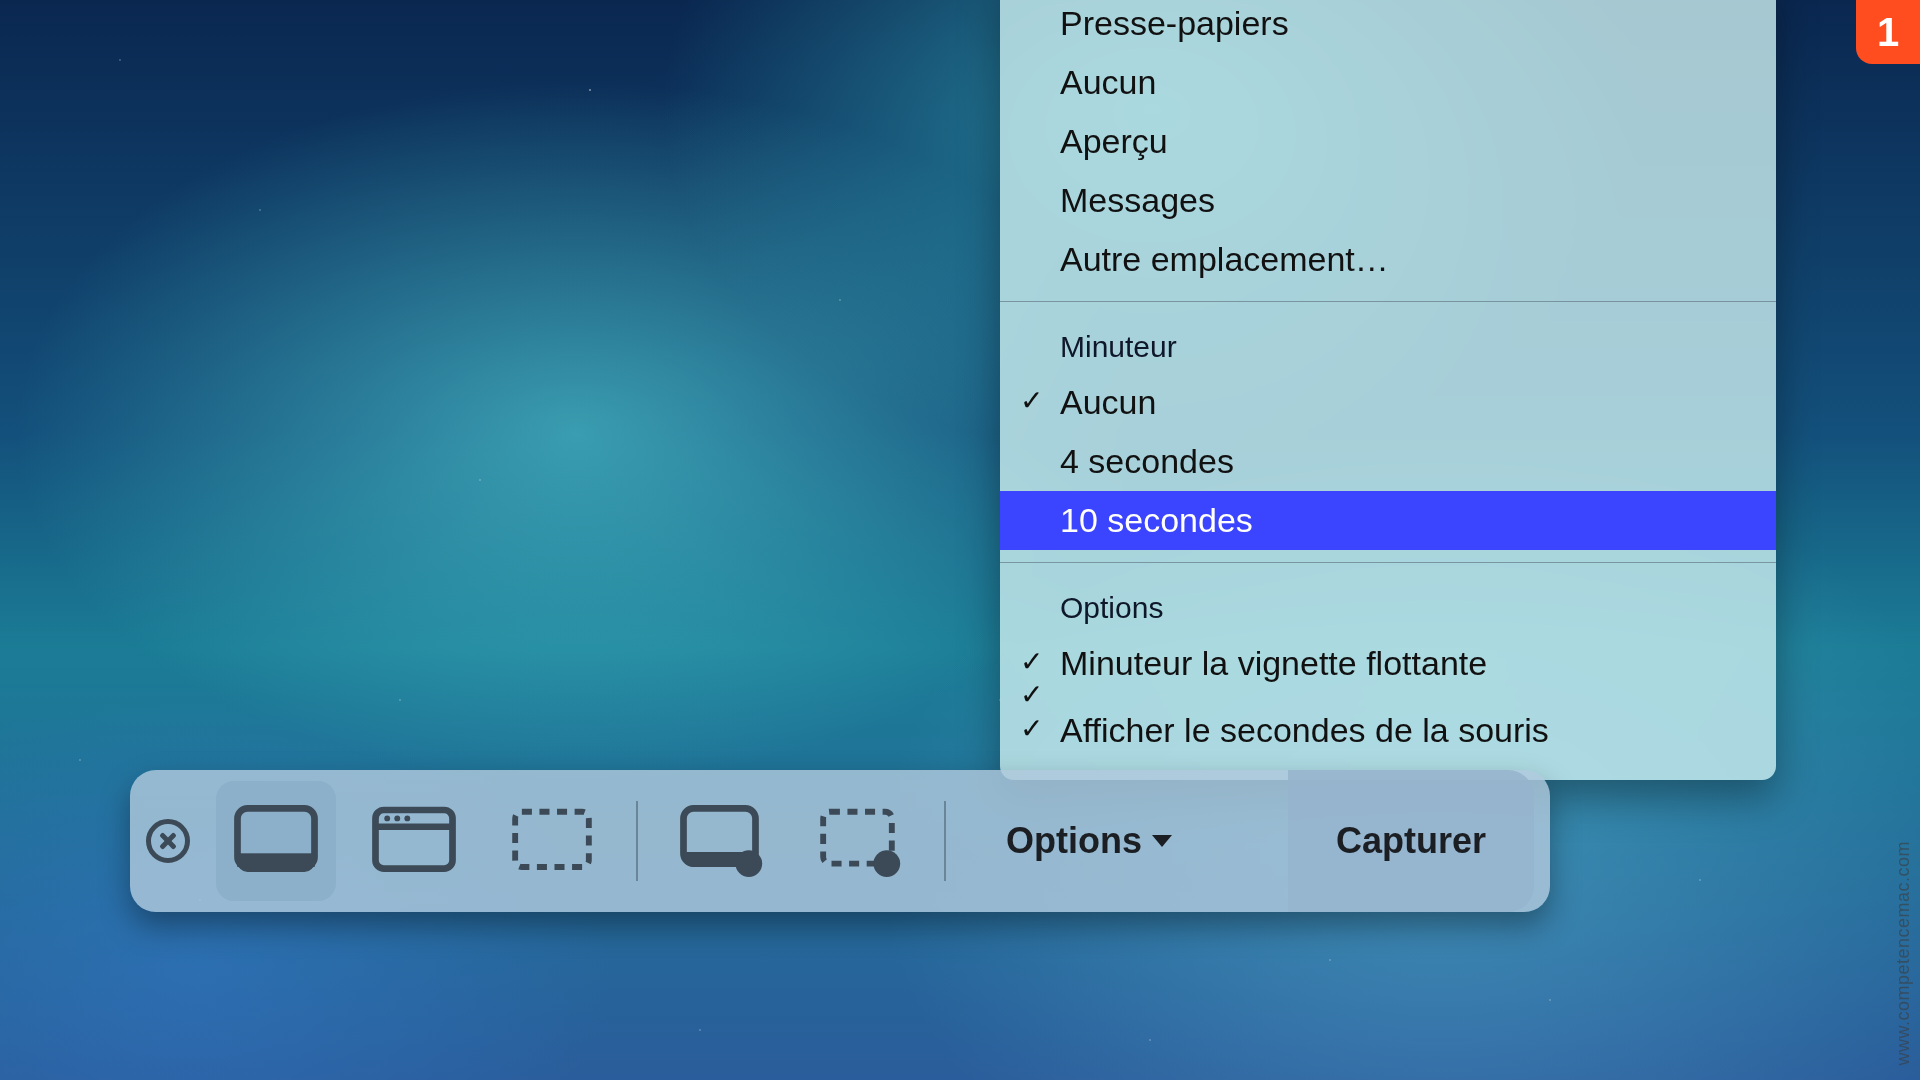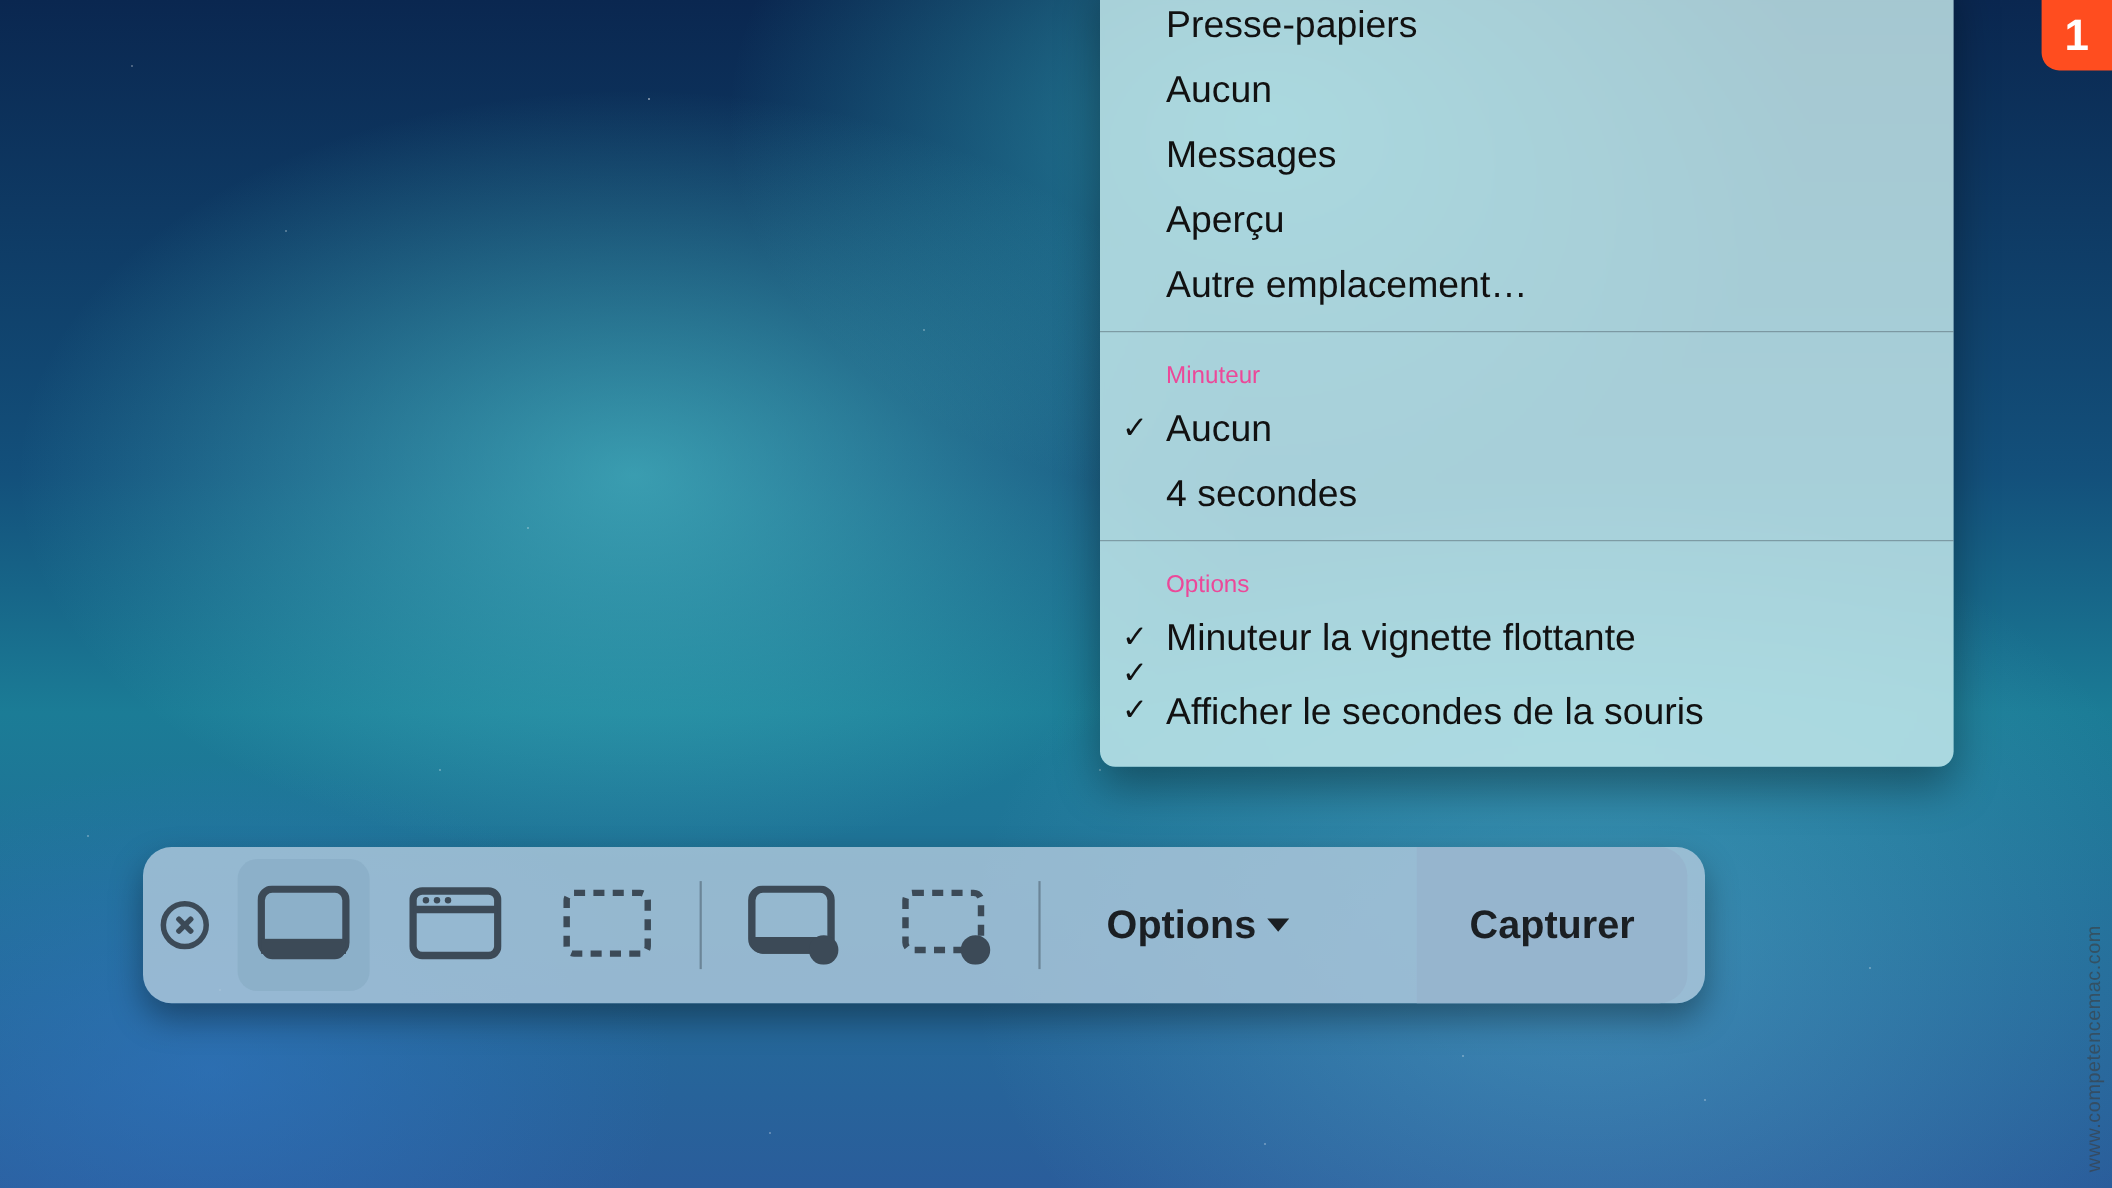--- a/index.html
+++ b/index.html
@@ -80,22 +80,22 @@
     font-size: 34px;
     color: #111;
     box-shadow: 0 18px 40px rgba(0,0,0,0.35);
   }
   .menu-item, .menu-header {
     padding: 4px 28px 4px 60px;
     position: relative;
     line-height: 1.5;
   }
   .menu-header {
-    color: #ec4899;
-    font-size: 22px;
+    color: #0f172a;
+    font-size: 30px;
     padding-top: 10px;
     padding-bottom: 4px;
   }
   .menu-item.highlight {
     background: #3b44ff;
     color: #fff;
   }
   .menu-divider {
     height: 1px;
     margin: 12px 0;
@@ -199,32 +199,33 @@
 
 <div class="stars"></div>
 
 <div class="badge">1</div>
 
 <div class="watermark">www.competencemac.com</div>
 
 <div class="menu">
   <div class="menu-item">Presse-papiers</div>
   <div class="menu-item">Aucun</div>
+  <div class="menu-item">Aperçu</div>
   <div class="menu-item">Messages</div>
-  <div class="menu-item">Aperçu</div>
   <div class="menu-item">Autre emplacement…</div>
 
   <div class="menu-divider"></div>
 
   <div class="menu-header">Minuteur</div>
   <div class="menu-item">
     <span class="check">✓</span>
     <span>Aucun</span>
   </div>
   <div class="menu-item">4 secondes</div>
+  <div class="menu-item highlight">10 secondes</div>
 
   <div class="menu-divider"></div>
 
   <div class="menu-header">Options</div>
   <div class="menu-item">
     <span class="check">✓</span>
     <span>Minuteur la vignette flottante</span>
   </div>
   <div class="menu-item">
     <span class="check">✓</span>

